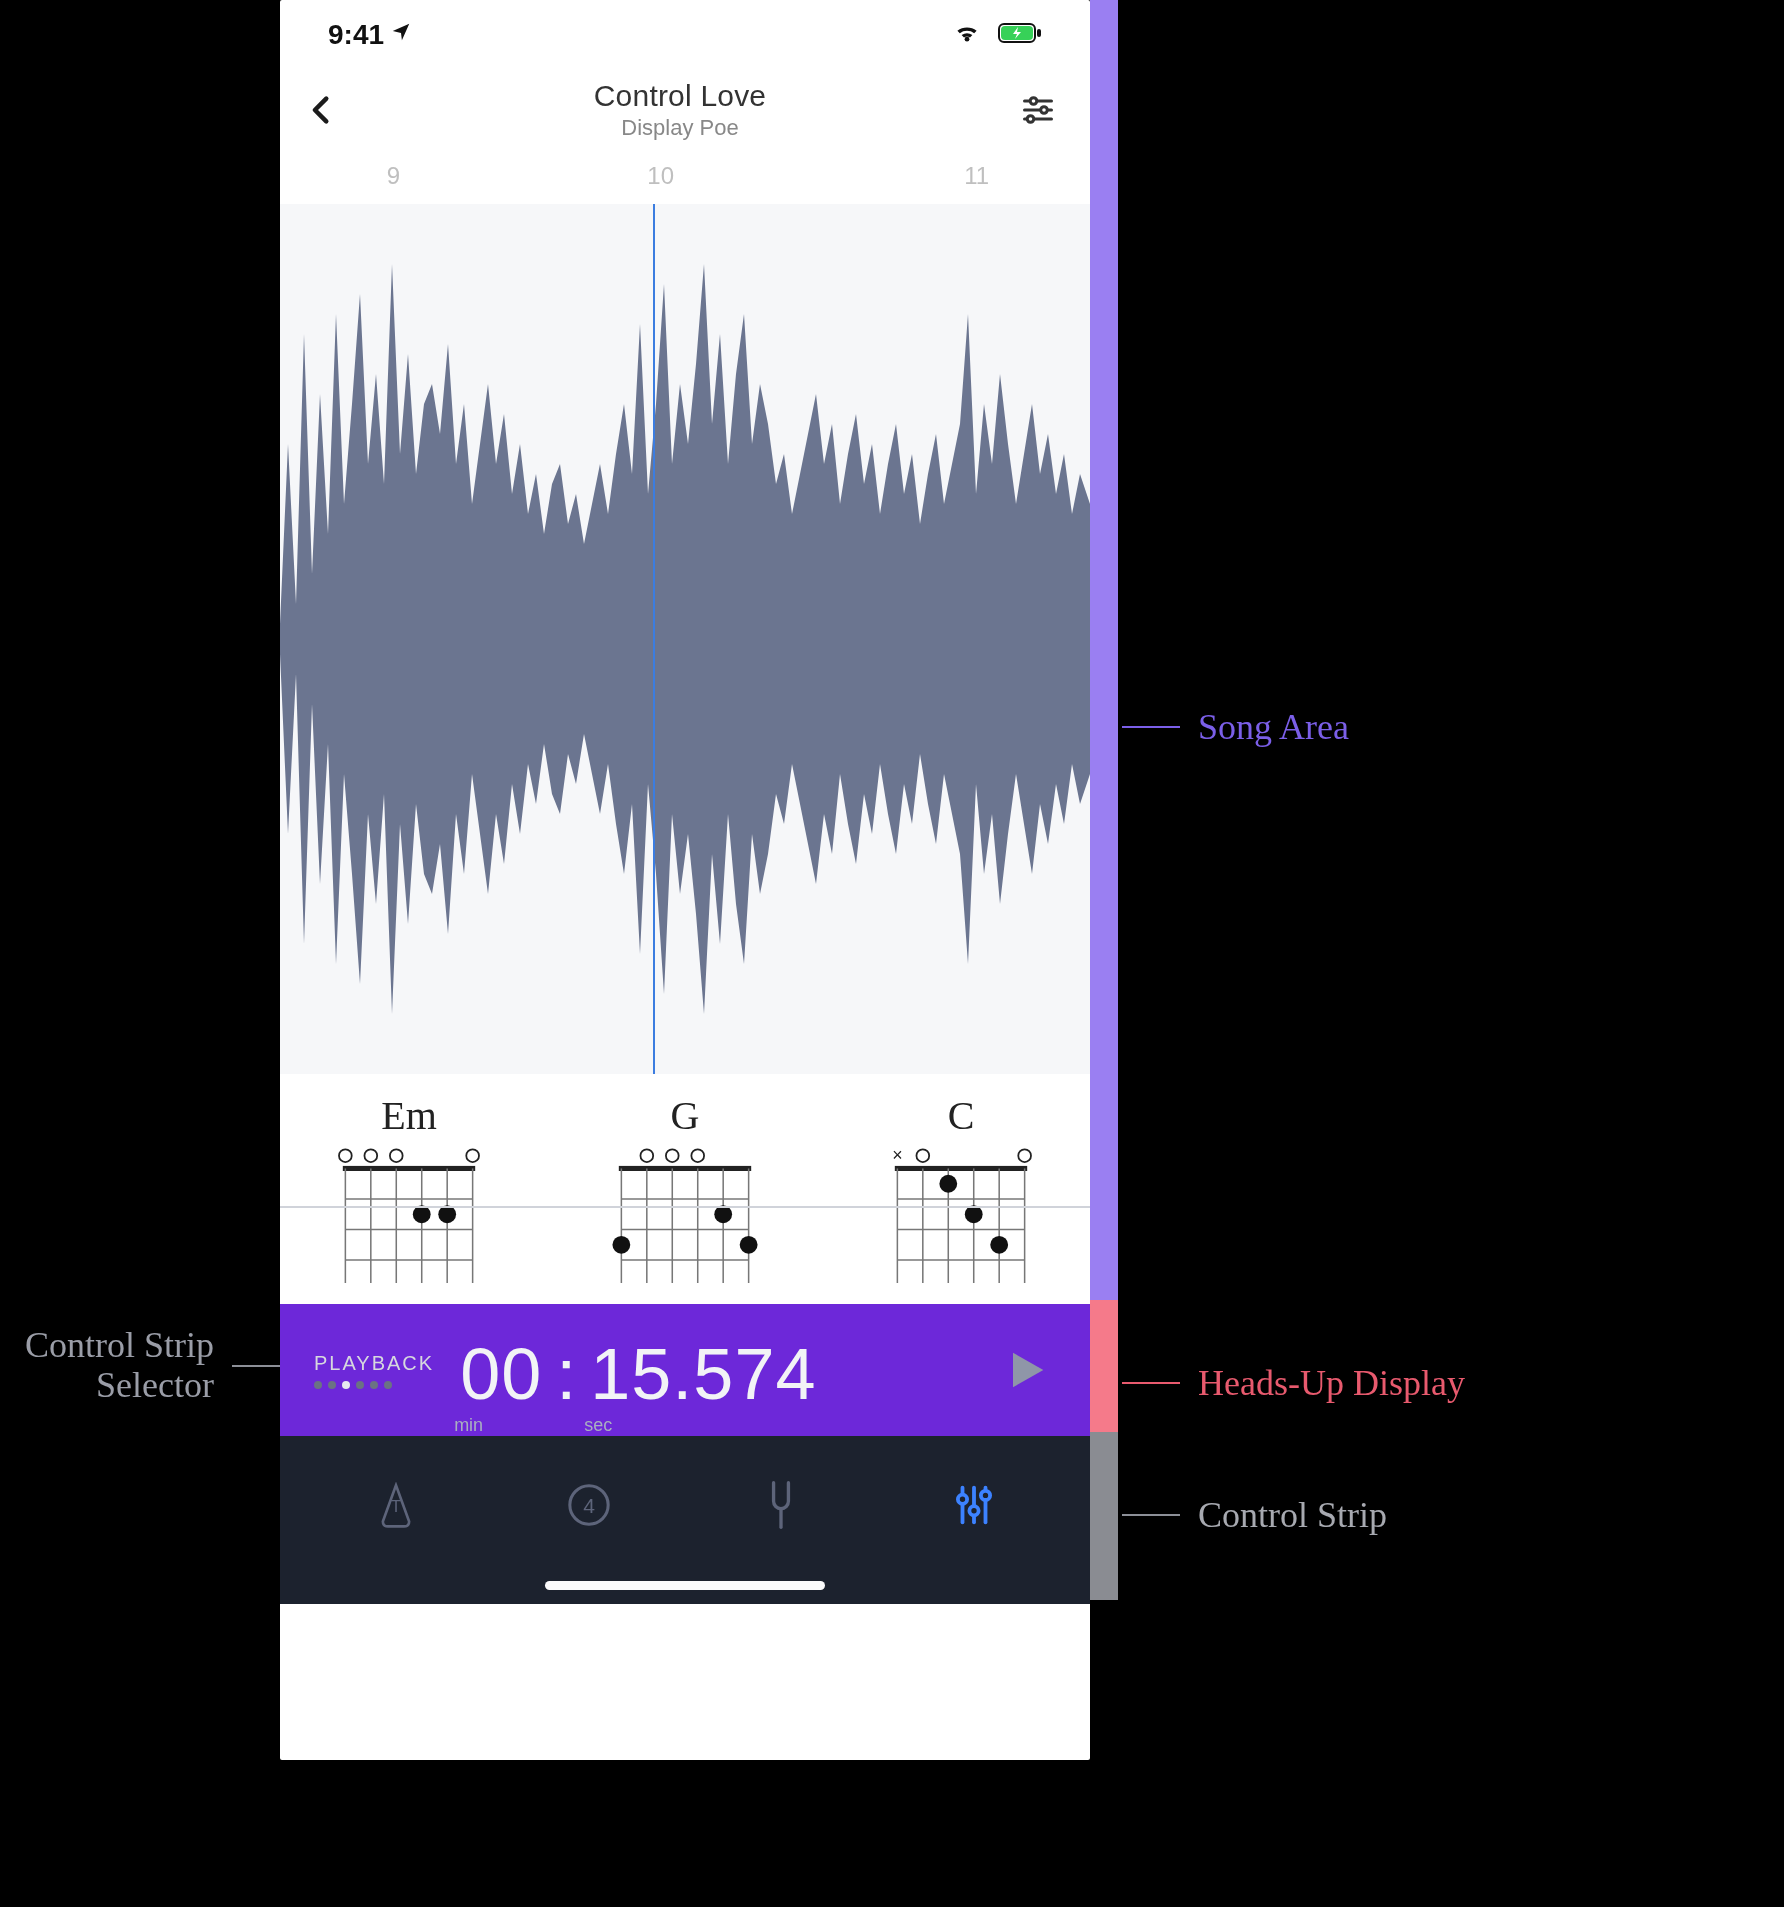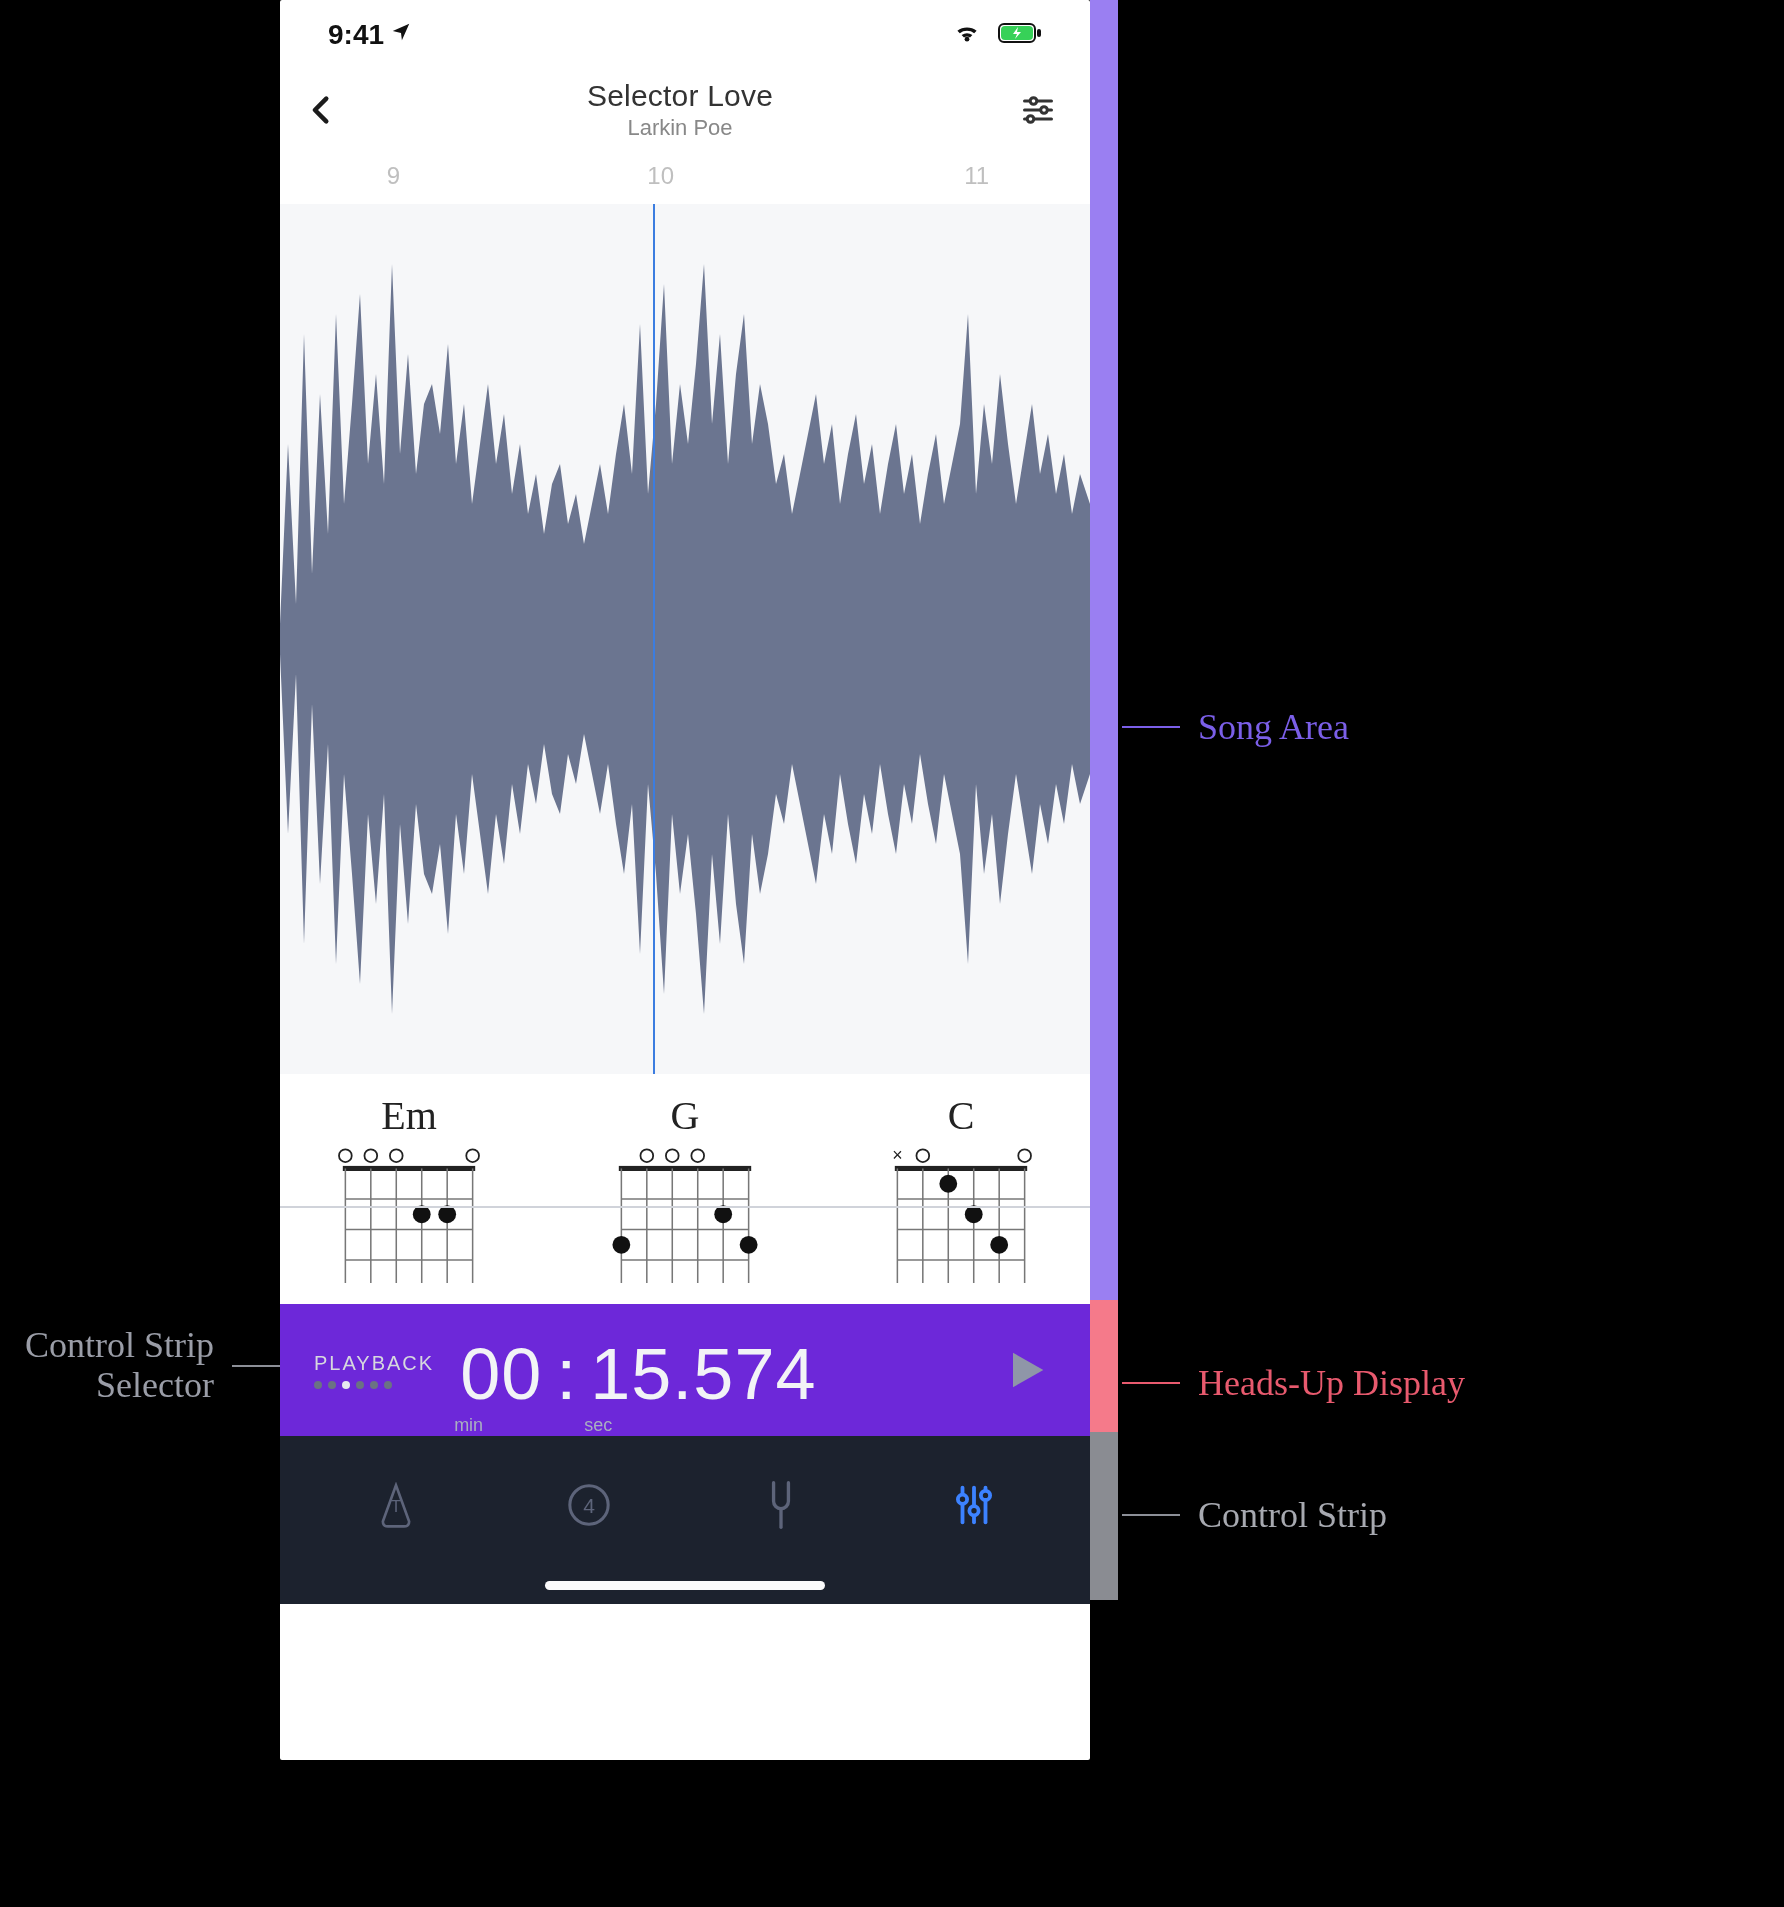--- a/index.html
+++ b/index.html
@@ -194,22 +194,22 @@
       </div>
     </div>
 
     <div class="header">
       <div class="back">
         <svg width="34" height="34" viewBox="0 0 24 24" fill="none" stroke="#1b1b1b" stroke-width="3.2" stroke-linecap="round" stroke-linejoin="round">
             <polyline points="15 4 7 12 15 20"></polyline>
           </svg>
       </div>
       <div class="title-wrap">
-        <div class="title">Selector Love</div>
-        <div class="artist">Larkin Poe</div>
+        <div class="title">Control Love</div>
+        <div class="artist">Display Poe</div>
       </div>
       <div class="settings">
         <svg width="36" height="36" viewBox="0 0 24 24" fill="none" stroke="#333" stroke-width="2" stroke-linecap="round">
           <line x1="3" y1="6" x2="21" y2="6"></line>
             <circle cx="9" cy="6" r="2.2" fill="#fff"></circle>
           <line x1="3" y1="12" x2="21" y2="12"></line>
             <circle cx="16" cy="12" r="2.2" fill="#fff"></circle>
           <line x1="3" y1="18" x2="21" y2="18"></line>
             <circle cx="7" cy="18" r="2.2" fill="#fff"></circle>
         </svg>

